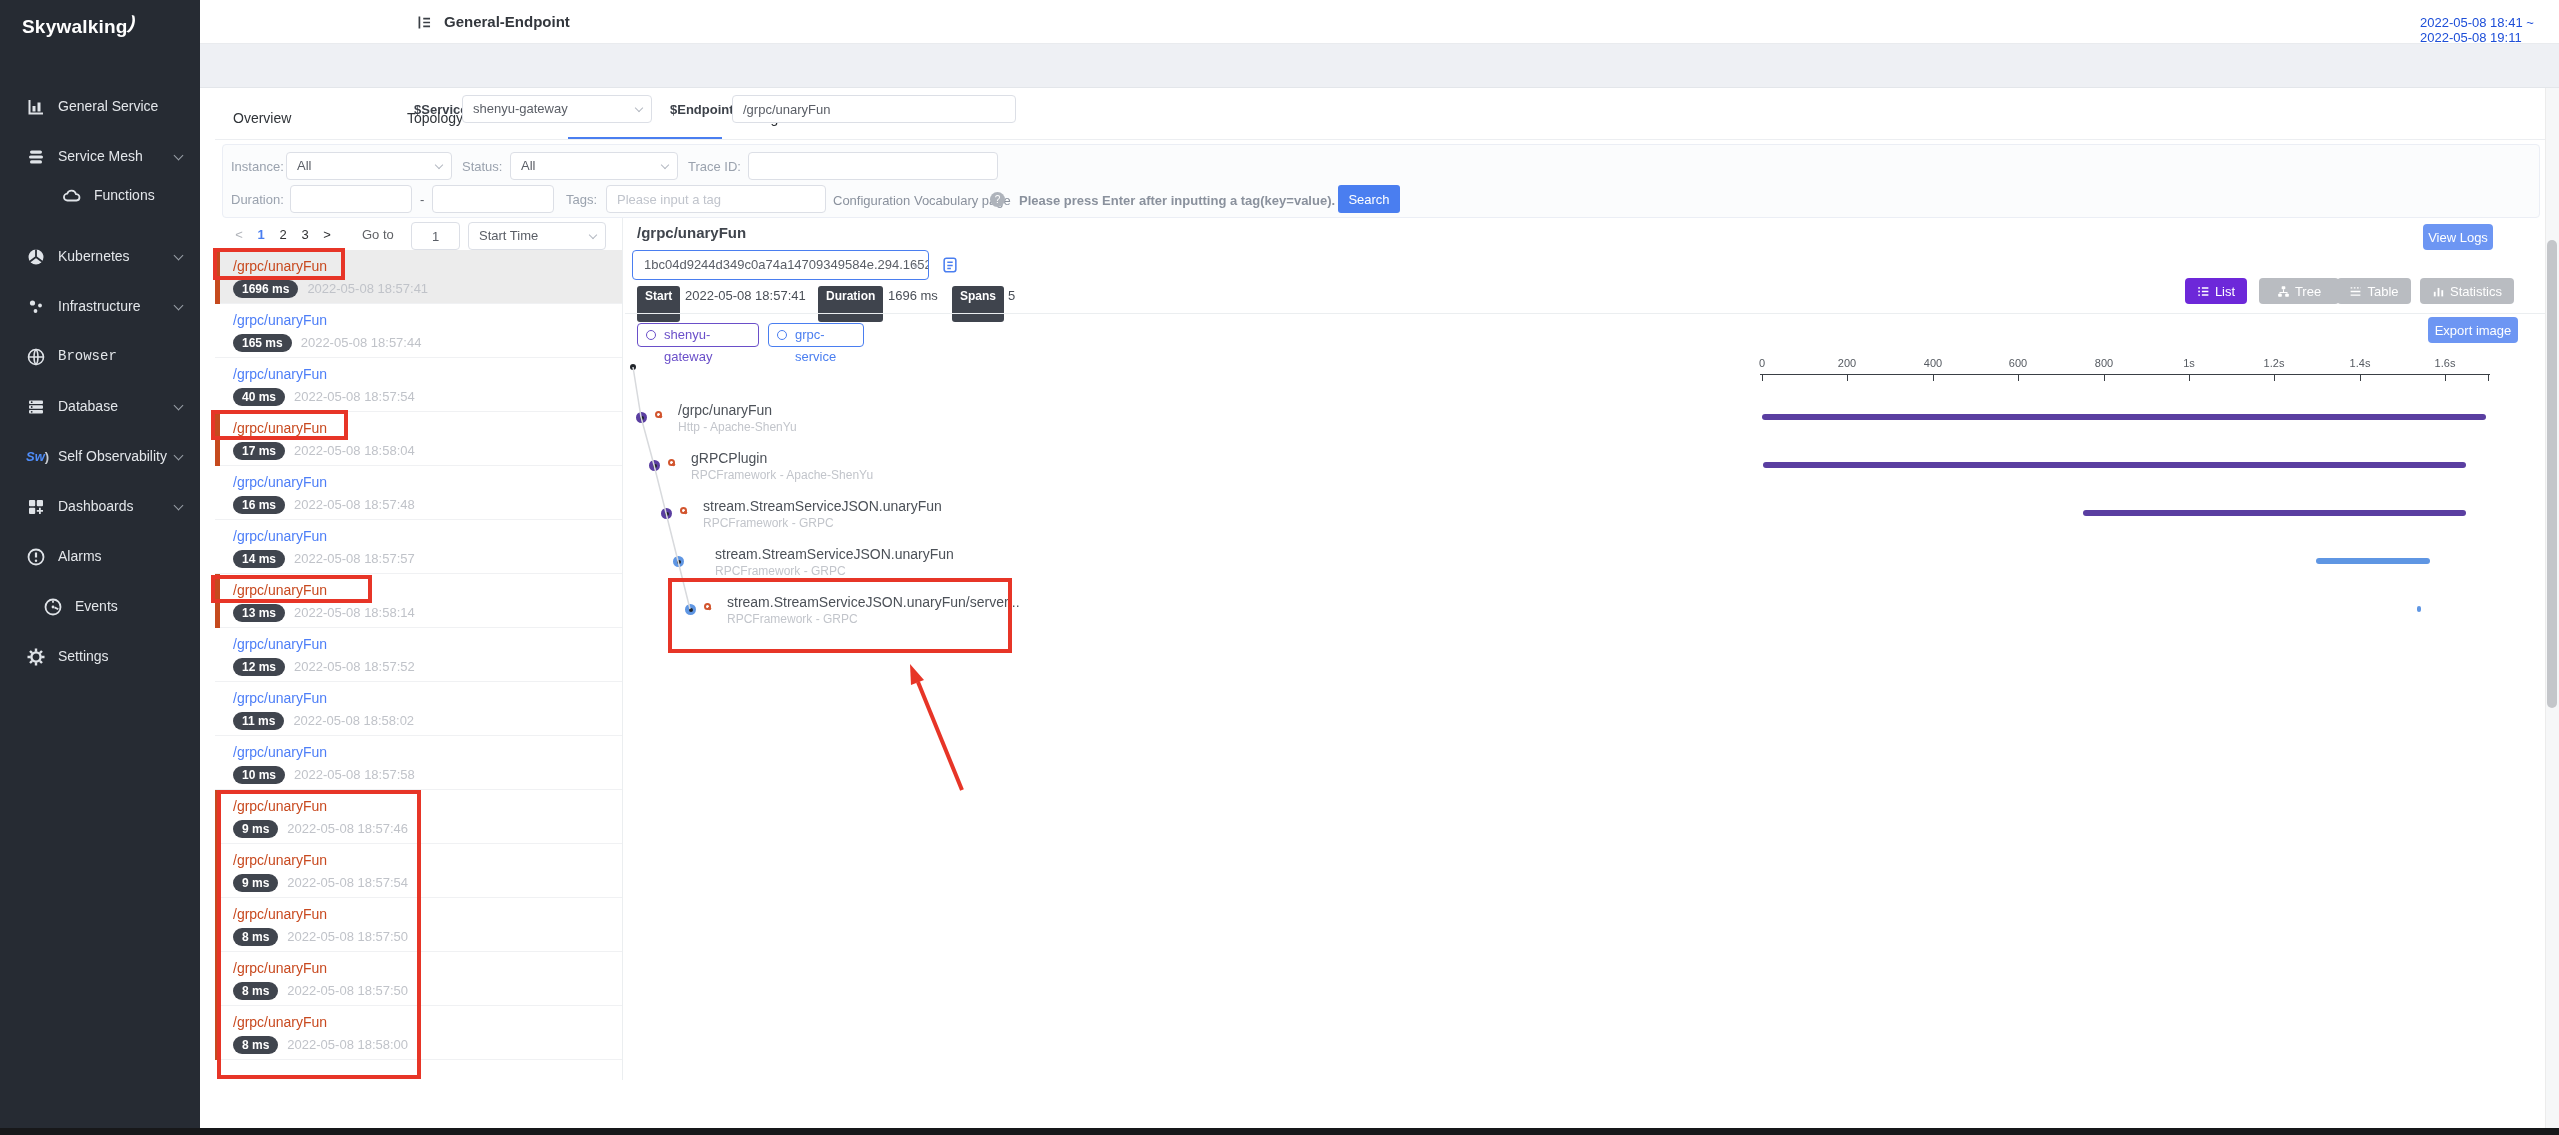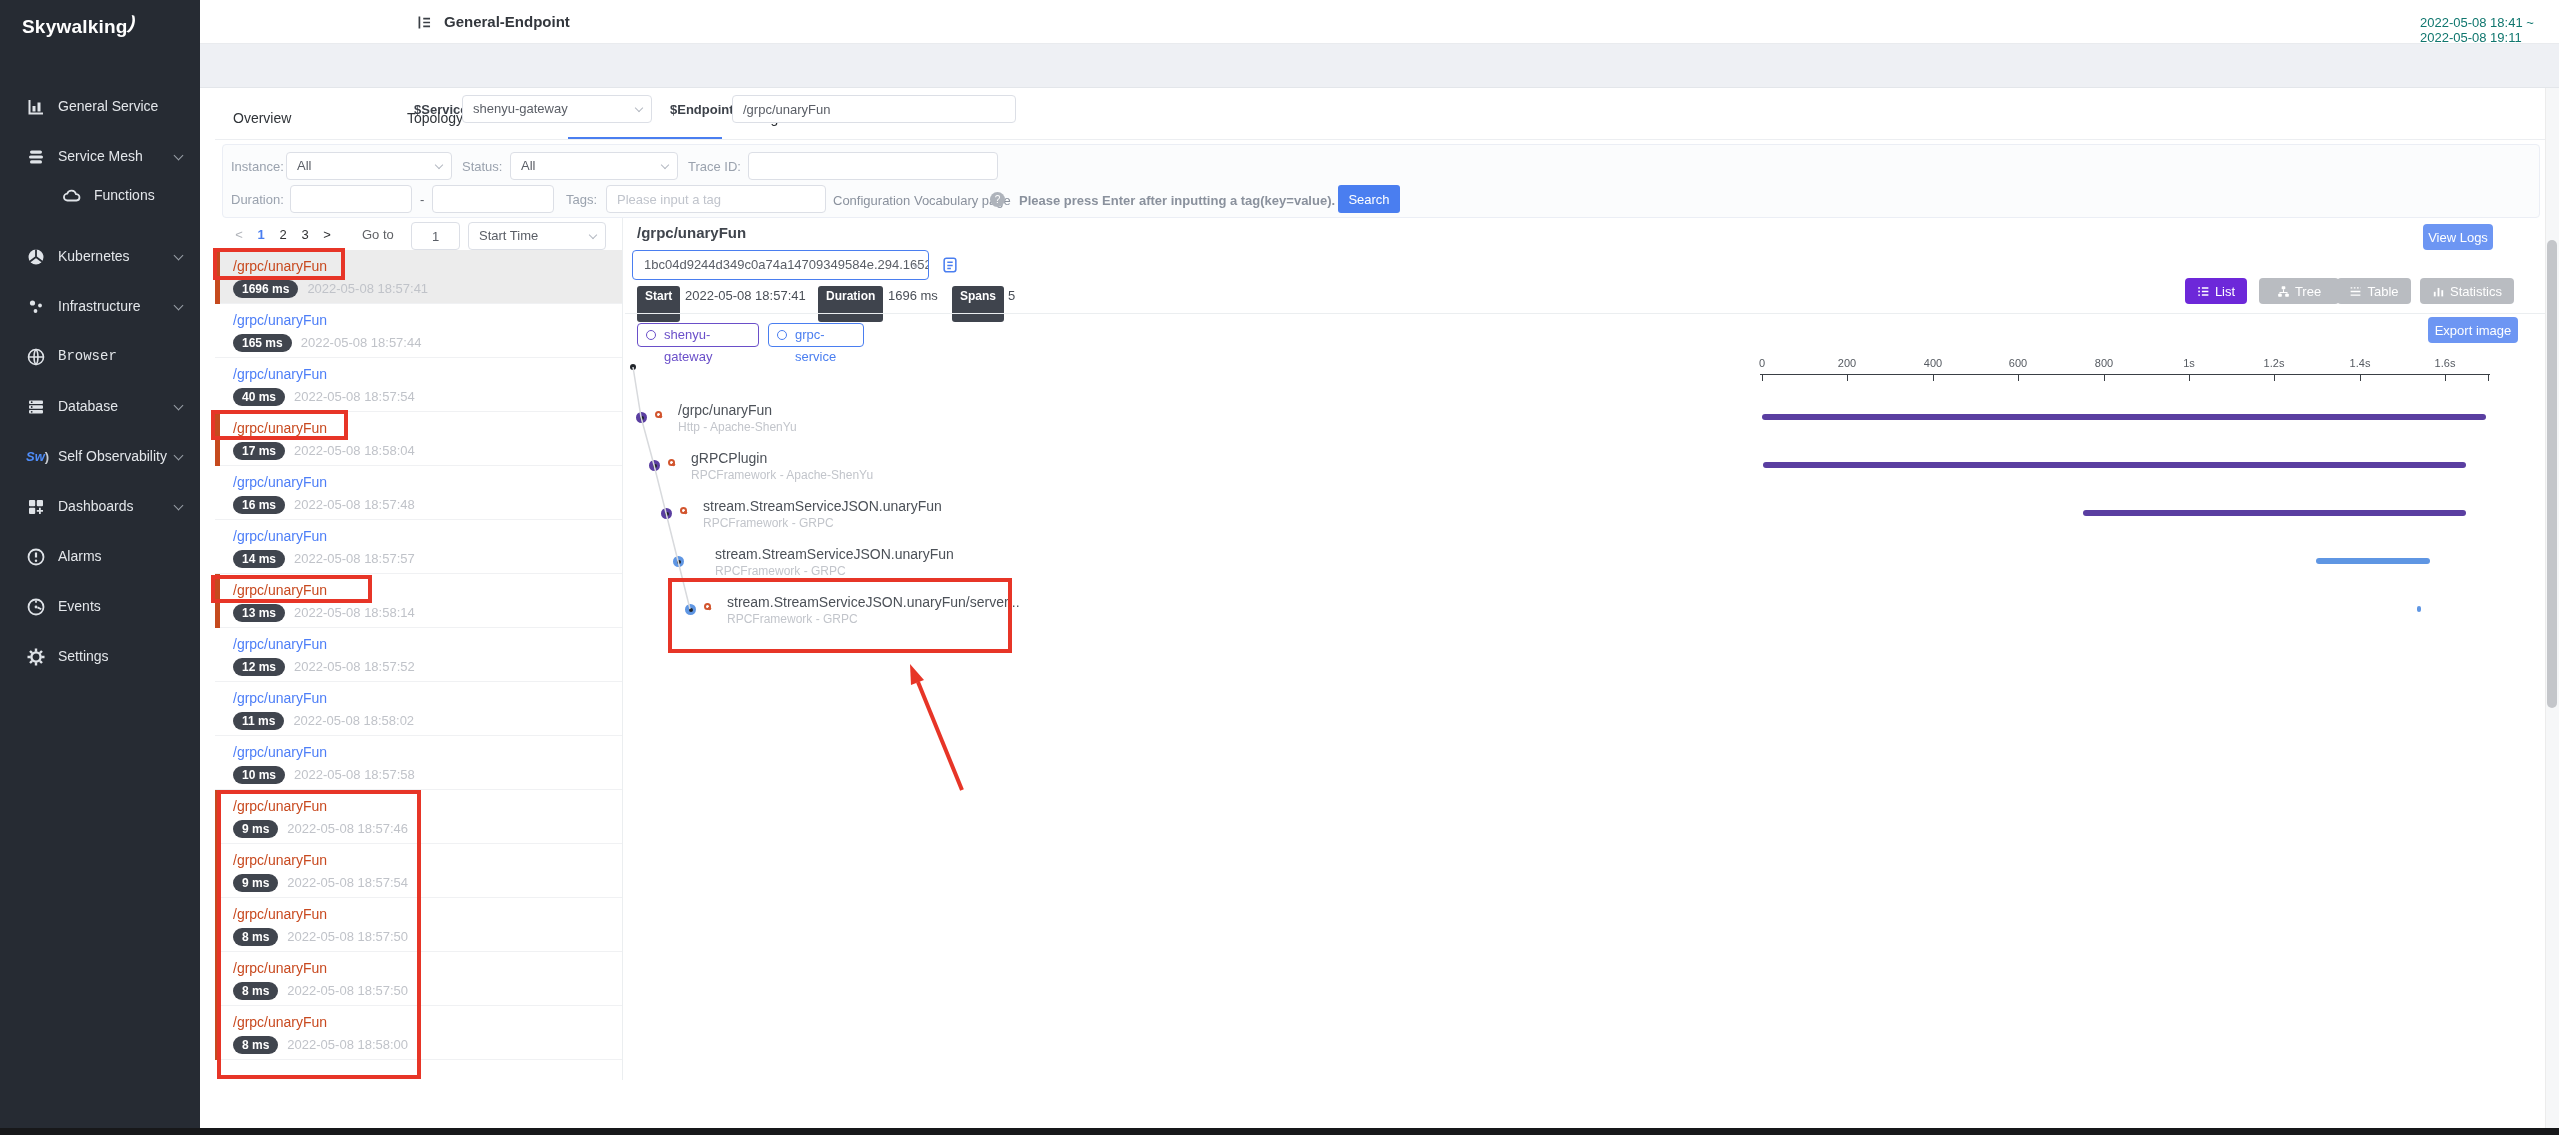--- a/index.html
+++ b/index.html
@@ -16,21 +16,21 @@
   .nav-ico svg { width:20px; height:20px; display:block; }
   .nav-lbl { position:absolute; left:58px; top:16px; font-size:14px; color:#e3e6ea; white-space:nowrap; }
   .nav-chev { position:absolute; right:18px; top:20px; width:7px; height:7px; border-right:1.5px solid #9aa0a8; border-bottom:1.5px solid #9aa0a8; transform:rotate(45deg); }
   .sw-ico { font-size:13px; font-weight:700; color:#4f8df9; font-style:italic; }
   .sw-ico .p { color:#c8ccd2; font-style:normal; }
 
   
   .h1 { position:absolute; left:200px; top:0; width:2359px; height:44px; background:#fff; border-bottom:1px solid #e9ebee; z-index:2; }
   .collapse { position:absolute; left:216px; top:14px; width:17px; height:16px; }
   .page-title { position:absolute; left:244px; top:13px; font-size:15px; font-weight:700; color:#33373d; }
-  .time-range { position:absolute; left:2220px; top:15px; font-size:13px; color:#0f766e; }
+  .time-range { position:absolute; left:2220px; top:15px; font-size:13px; color:#1d4ed8; }
   .h2 { position:absolute; left:200px; top:44px; width:2359px; height:44px; background:#eef0f4; border-bottom:1px solid #e3e6ea; z-index:2; }
   .tool-lbl { position:absolute; top:58px; font-size:13px; font-weight:700; color:#3c4149; }
   .selbox { position:absolute; background:#fff; border:1px solid #dcdfe6; border-radius:4px; height:28px; font-size:13px; color:#5a5e66; line-height:26px; padding:0 22px 0 10px; cursor:pointer; white-space:nowrap; overflow:hidden; }
   .selbox .chev { position:absolute; right:9px; top:9px; width:6px; height:6px; border-right:1.4px solid #b4b9c2; border-bottom:1.4px solid #b4b9c2; transform:rotate(45deg); }
   .txtin { position:absolute; background:#fff; border:1px solid #dcdfe6; border-radius:4px; height:28px; font-size:13px; color:#5a5e66; padding:0 10px; font-family:"Liberation Sans",sans-serif; outline:none; }
   .txtin::placeholder { color:#c0c4cc; }
 
   
   .tabs { position:absolute; left:215px; top:100px; height:40px; z-index:1; }
   .tab { position:absolute; top:0; width:174px; height:39px; font-size:14px; color:#2f3338; padding:10px 0 0 18px; cursor:pointer; }
@@ -203,21 +203,21 @@
         <div class="nav-item" style="top: 532px;">
           <span class="nav-ico">
             <svg viewBox="0 0 20 20" fill="none" stroke="#dfe3e8" stroke-width="1.8">
               <circle cx="10" cy="10" r="7.5"></circle>
               <path d="M10 5.5v5" stroke-width="2.2"></path>
               <circle cx="10" cy="13.8" r="1.2" fill="#dfe3e8" stroke="none"></circle>
             </svg>
           </span>
           <span class="nav-lbl">Alarms</span>
         </div>
-        <div class="nav-item" style="top: 582px;">
+        <div class="nav-item" style="top: 582px; margin-left: 17px;">
           <span class="nav-ico">
             <svg viewBox="0 0 20 20" fill="none" stroke="#dfe3e8" stroke-width="1.8">
               <circle cx="10" cy="10" r="7.5"></circle>
               <circle cx="10" cy="10" r="1.4" fill="#dfe3e8" stroke="none"></circle>
               <path d="M10 3.5v2.2M15.3 12.3l-3.8-1.9"></path>
             </svg>
           </span>
           <span class="nav-lbl">Events</span>
         </div>
         <div class="nav-item" style="top: 632px;">

